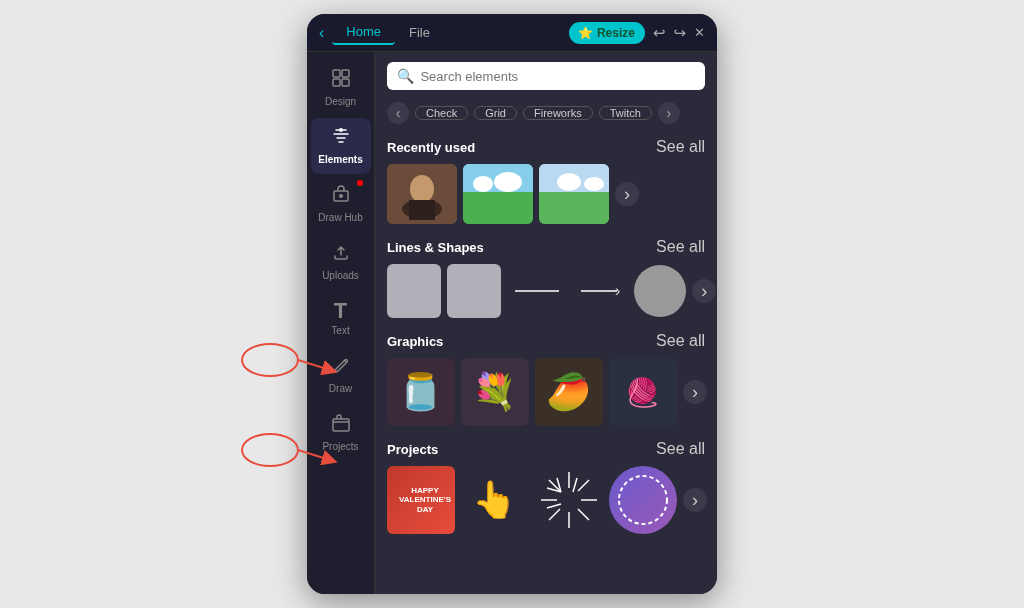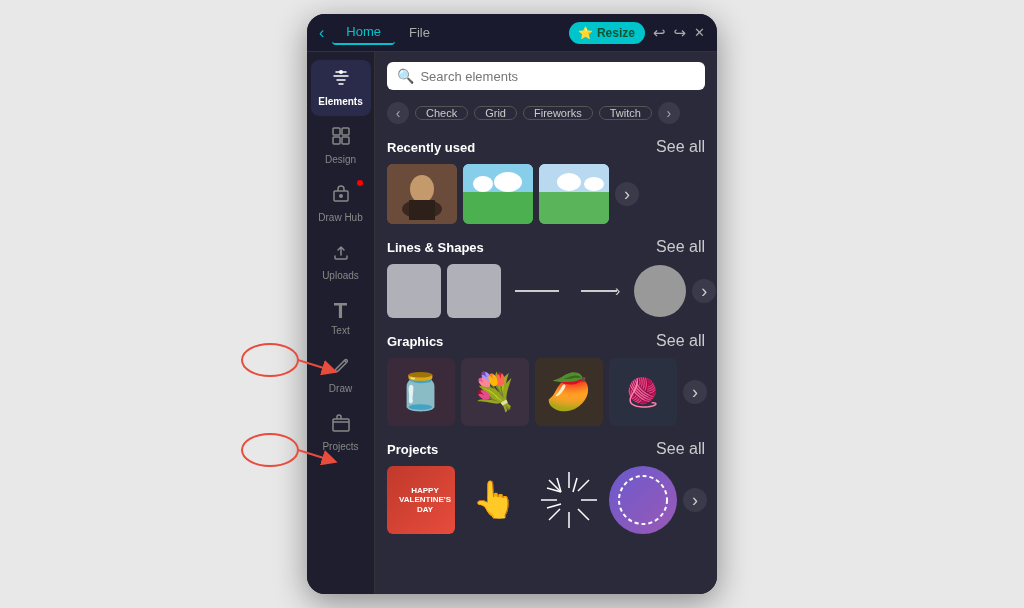--- a/index.html
+++ b/index.html
@@ -321,40 +321,40 @@
       <span>↩</span>
       <span>↪</span>
       <span style="font-size:13px;">✕</span>
     </div>
   </div>
 
   <div class="main-area">
 
     <div class="sidebar">
 
-      <div class="sidebar-item active" style="background:#2a2a4a;">
-        <div class="icon">
-          <svg width="20" height="20" viewBox="0 0 20 20" fill="none">
-            <path d="M5 4L15 4M3 8L17 8M6 12L14 12M8 16L12 16" stroke="white" stroke-width="1.5" stroke-linecap="round"></path>
-            <circle cx="10" cy="4" r="2" fill="white"></circle>
-          </svg>
-        </div>
-        <span class="label" style="color:white;font-weight:600;">Elements</span>
-      </div>
-
       <div class="sidebar-item">
         <div class="icon">
           <svg width="20" height="20" viewBox="0 0 20 20" fill="none">
             <rect x="2" y="2" width="7" height="7" rx="1" stroke="#888" stroke-width="1.5"></rect>
             <rect x="11" y="2" width="7" height="7" rx="1" stroke="#888" stroke-width="1.5"></rect>
             <rect x="2" y="11" width="7" height="7" rx="1" stroke="#888" stroke-width="1.5"></rect>
             <rect x="11" y="11" width="7" height="7" rx="1" stroke="#888" stroke-width="1.5"></rect>
           </svg>
         </div>
         <span class="label">Design</span>
+      </div>
+
+      <div class="sidebar-item active" style="background:#2a2a4a;">
+        <div class="icon">
+          <svg width="20" height="20" viewBox="0 0 20 20" fill="none">
+            <path d="M5 4L15 4M3 8L17 8M6 12L14 12M8 16L12 16" stroke="white" stroke-width="1.5" stroke-linecap="round"></path>
+            <circle cx="10" cy="4" r="2" fill="white"></circle>
+          </svg>
+        </div>
+        <span class="label" style="color:white;font-weight:600;">Elements</span>
       </div>
 
       <div class="sidebar-item-wrap sidebar-item">
         <div class="icon">
           <svg width="20" height="20" viewBox="0 0 20 20" fill="none">
             <rect x="3" y="7" width="14" height="10" rx="1" stroke="#888" stroke-width="1.5"></rect>
             <path d="M7 7V5a3 3 0 016 0v2" stroke="#888" stroke-width="1.5"></path>
             <circle cx="10" cy="12" r="2" fill="#888"></circle>
           </svg>
         </div>

